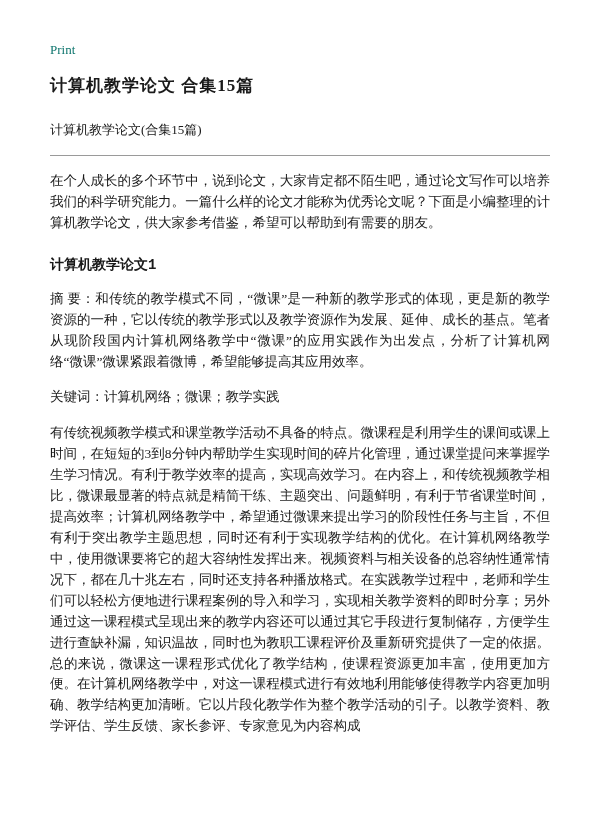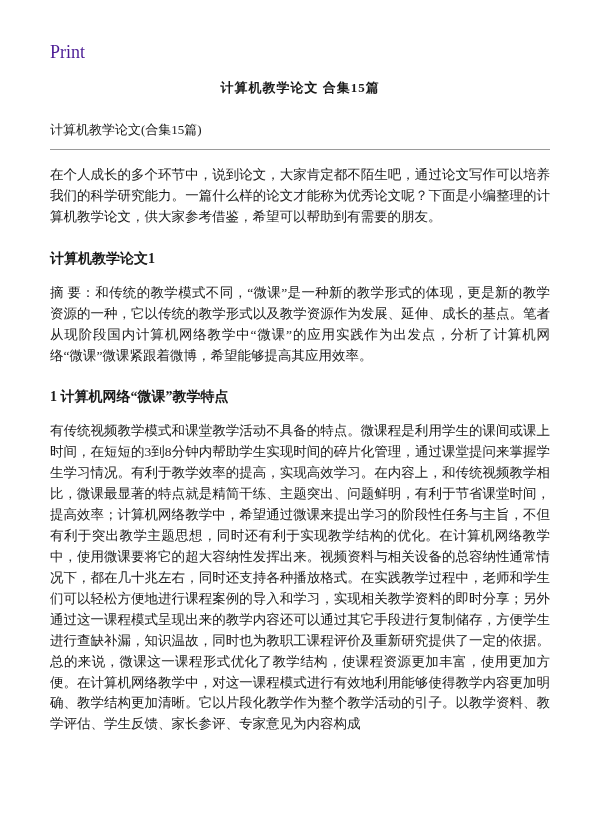--- a/index.html
+++ b/index.html
@@ -11,56 +11,56 @@
     height: 828px;
     background: #ffffff;
     overflow: hidden;
     font-family: "Liberation Serif", "DejaVu Serif", serif;
     color: #1a1a1a;
   }
   .page {
     padding: 42px 50px 0 50px;
   }
   .print {
-    font-size: 18px;
+    font-size: 13px;
     margin-bottom: 16px;
-    color: #4c1d95;
+    color: #0f766e;
     cursor: pointer;
     width: -moz-fit-content;
     width: fit-content;
   }
   .title {
-    font-size: 13px;
+    font-size: 17px;
     font-weight: bold;
-    text-align: center;
     margin: 16px 0 24px 0;
     letter-spacing: 1px;
   }
   .subtitle {
     font-size: 13px;
-    margin: 0 0 10px 0;
+    margin: 0 0 16px 0;
   }
   .divider {
     border: none;
     border-top: 1px solid #9a9a9a;
     margin: 0 0 15px 0;
     height: 0;
   }
   .para {
     font-size: 13.5px;
     line-height: 1.55;
     text-align: justify;
     margin: 0 0 15px 0;
   }
   .heading {
     font-size: 14px;
     font-weight: bold;
     margin: 22px 0 15px 0;
   }
   .heading.first {
+    font-family: Liberation Mono, monospace;
   }
   strong.inline-label {
     font-weight: normal;
   }
 </style>
 </head>
 <body>
 
 <div class="page">
 
@@ -71,19 +71,19 @@
   <div class="subtitle">计算机教学论文(合集15篇)</div>
 
   <hr class="divider">
 
   <p class="para">在个人成长的多个环节中，说到论文，大家肯定都不陌生吧，通过论文写作可以培养我们的科学研究能力。一篇什么样的论文才能称为优秀论文呢？下面是小编整理的计算机教学论文，供大家参考借鉴，希望可以帮助到有需要的朋友。</p>
 
   <h2 class="heading first">计算机教学论文1</h2>
 
   <p class="para"><strong class="inline-label">摘 要：</strong><span>和传统的教学模式不同，“微课”是一种新的教学形式的体现，更是新的教学资源的一种，它以传统的教学形式以及教学资源作为发展、延伸、成长的基点。笔者从现阶段国内计算机网络教学中“微课”的应用实践作为出发点，分析了计算机网络“微课”微课紧跟着微博，希望能够提高其应用效率。</span></p>
 
+  <p class="para"><strong class="inline-label">关键词：</strong><span>计算机网络；微课；教学实践</span></p>
 
 
-  <h2 class="heading">1 计算机网络“微课”教学特点</h2>
 
   <p class="para">有传统视频教学模式和课堂教学活动不具备的特点。微课程是利用学生的课间或课上时间，在短短的3到8分钟内帮助学生实现时间的碎片化管理，通过课堂提问来掌握学生学习情况。有利于教学效率的提高，实现高效学习。在内容上，和传统视频教学相比，微课最显著的特点就是精简干练、主题突出、问题鲜明，有利于节省课堂时间，提高效率；计算机网络教学中，希望通过微课来提出学习的阶段性任务与主旨，不但有利于突出教学主题思想，同时还有利于实现教学结构的优化。在计算机网络教学中，使用微课要将它的超大容纳性发挥出来。视频资料与相关设备的总容纳性通常情况下，都在几十兆左右，同时还支持各种播放格式。在实践教学过程中，老师和学生们可以轻松方便地进行课程案例的导入和学习，实现相关教学资料的即时分享；另外通过这一课程模式呈现出来的教学内容还可以通过其它手段进行复制储存，方便学生进行查缺补漏，知识温故，同时也为教职工课程评价及重新研究提供了一定的依据。总的来说，微课这一课程形式优化了教学结构，使课程资源更加丰富，使用更加方便。在计算机网络教学中，对这一课程模式进行有效地利用能够使得教学内容更加明确、教学结构更加清晰。它以片段化教学作为整个教学活动的引子。以教学资料、教学评估、学生反馈、家长参评、专家意见为内容构成</p>
 
 </div>
 
 </body></html>

